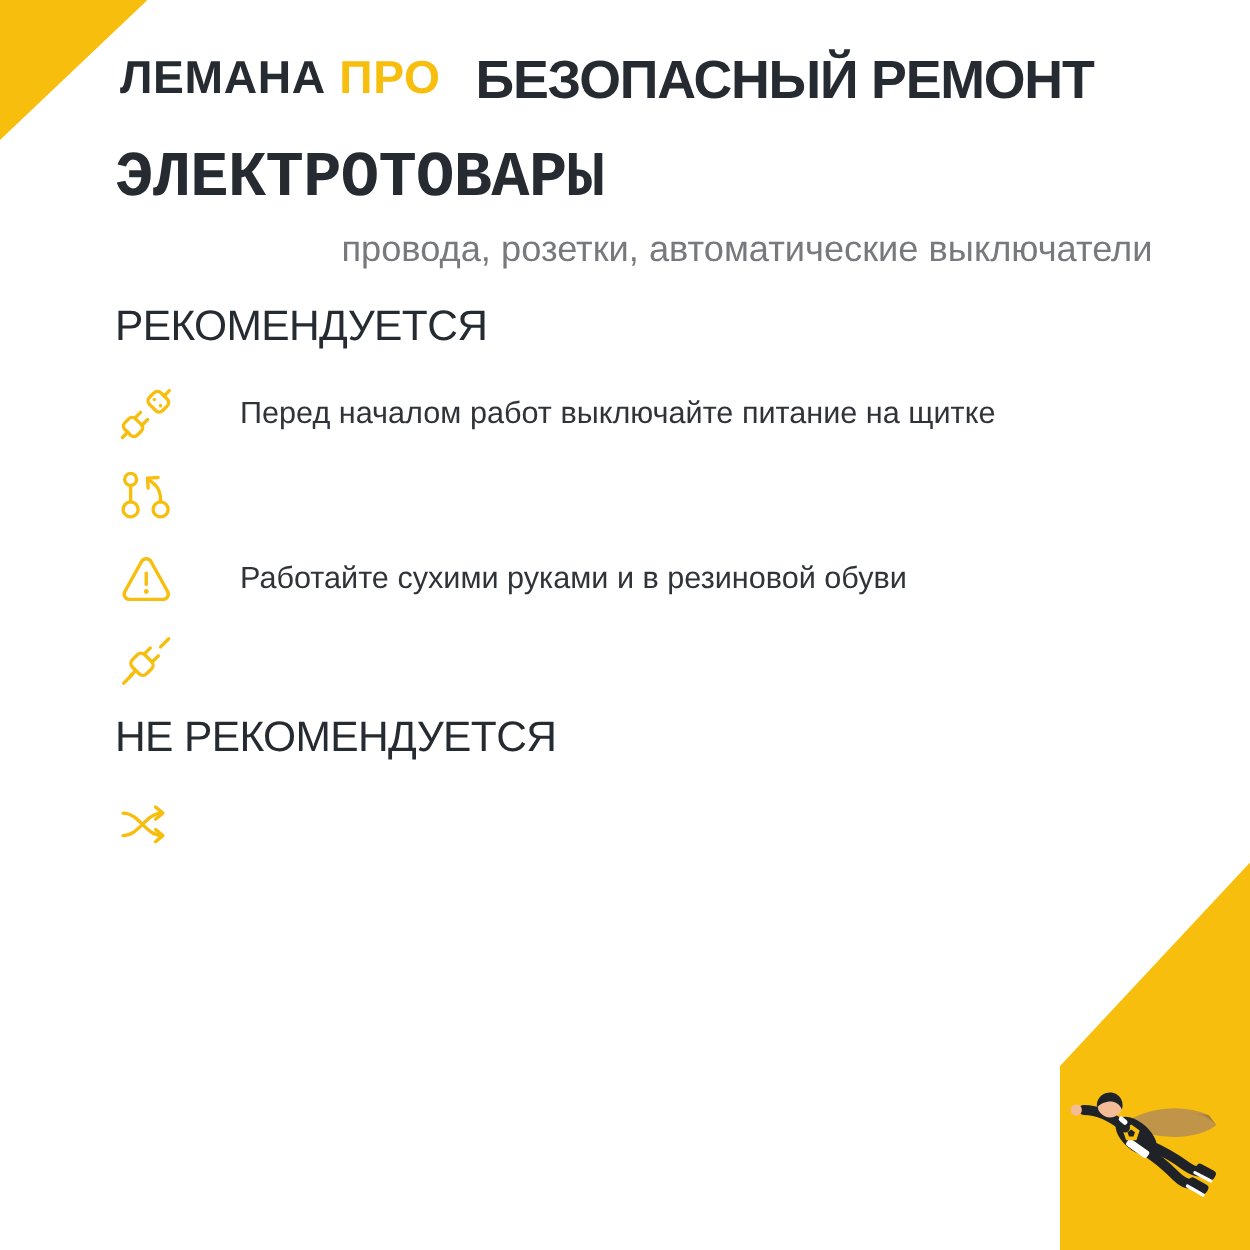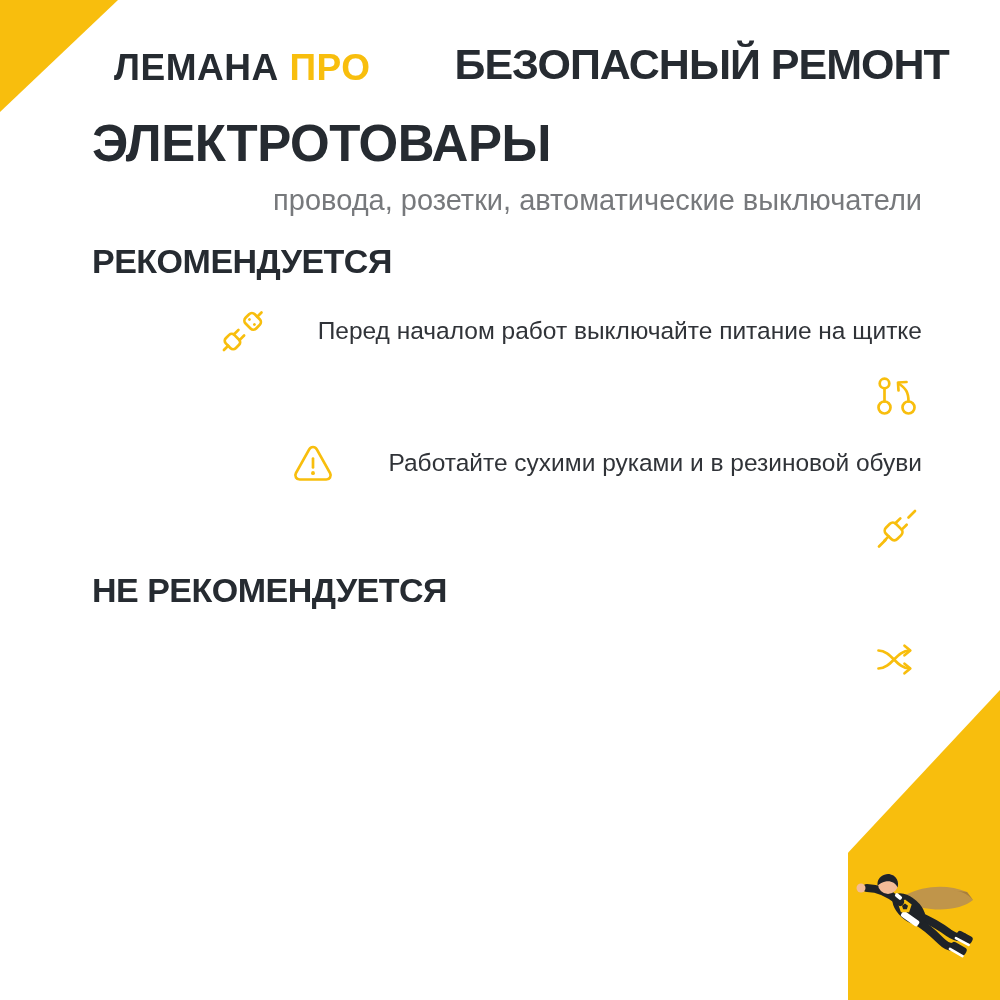--- a/index.html
+++ b/index.html
@@ -16,31 +16,31 @@
     position:relative;width:1000px;height:1000px;background:#ffffff;
     overflow:hidden;font-family:"Liberation Sans",sans-serif;margin:0 auto;
   }
   
   .tri-tl{position:absolute;left:0;top:0;width:118px;height:112px;background:var(--yellow);
     clip-path:polygon(0 0,100% 0,0 100%);}
   .corner-br{position:absolute;left:848px;top:690px;width:152px;height:310px;background:var(--yellow);
     clip-path:polygon(100% 0,0 52.5%,0 100%,100% 100%);}
   .mascot{position:absolute;left:5px;top:183px;width:122px;height:88px;}
   
-  .header{position:absolute;left:114px;top:43px;display:flex;align-items:flex-end;gap:84px;white-space:nowrap;}
+  .header{position:absolute;left:96px;top:43px;display:flex;gap:28px;white-space:nowrap;}
   .logo{font-size:37px;line-height:37px;font-weight:900;letter-spacing:.5px;color:var(--dark);}
   .logo .accent{color:var(--yellow);}
   .header-title{font-size:43px;line-height:43px;font-weight:800;letter-spacing:-1px;color:var(--dark);}
   
   .main{position:absolute;left:92px;top:118px;width:830px;}
-  h1{margin:0 0 14px 0;font-size:51px;line-height:51px;font-weight:900;letter-spacing:-.5px;color:var(--dark);}
+  h1{margin:0 0 14px 0;font-size:51px;line-height:51px;font-weight:900;letter-spacing:-.5px;color:var(--dark);font-family:Liberation Mono, monospace;}
   .subtitle{margin:0 0 24px 0;font-size:29px;line-height:34px;color:var(--gray);text-align:right;}
-  h2{margin:0 0 25px 0;font-size:34px;line-height:40px;font-weight:700;letter-spacing:-.5px;color:var(--dark);}
+  h2{margin:0 0 25px 0;font-size:34px;line-height:40px;font-weight:400;letter-spacing:-.5px;color:var(--dark);}
   h2.second{margin-top:7px;}
-  .item{display:flex;align-items:center;gap:50px;margin-bottom:16px;min-height:50px;justify-content:flex-end;}
+  .item{display:flex;align-items:center;gap:50px;margin-bottom:16px;min-height:50px;}
   .item-icon{flex:none;width:50px;display:flex;align-items:center;justify-content:center;}
   .item-icon svg{width:48px;height:48px;display:block;}
   .item-icon svg *{fill:none;stroke:var(--yellow);stroke-width:2.7;stroke-linecap:round;stroke-linejoin:round;}
   .item-icon svg .dot{stroke-width:3.8;}
   .item-icon svg .fill{fill:var(--yellow);stroke:none;}
   .item-text{margin:0;font-size:24.5px;line-height:30px;max-width:685px;color:var(--body);}
 </style>
 </head>
 <body>
 

